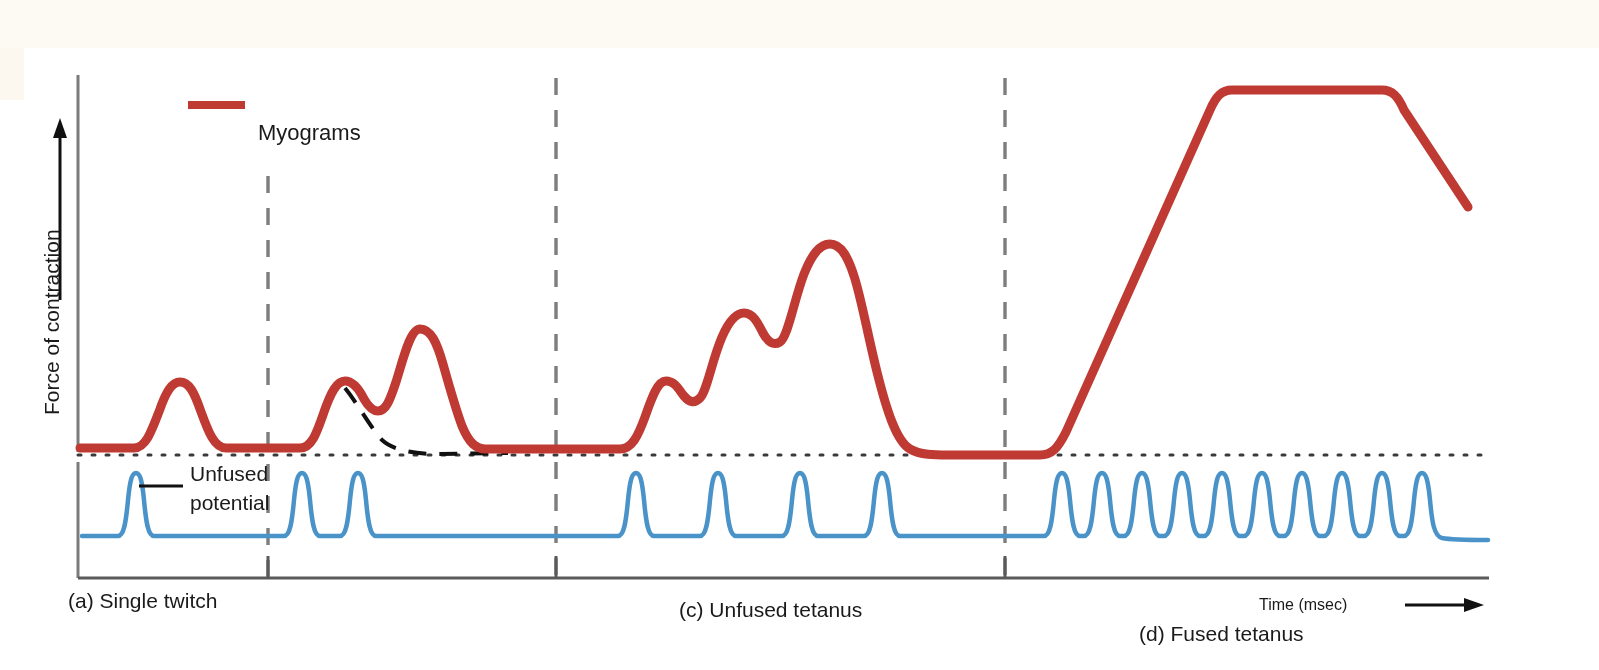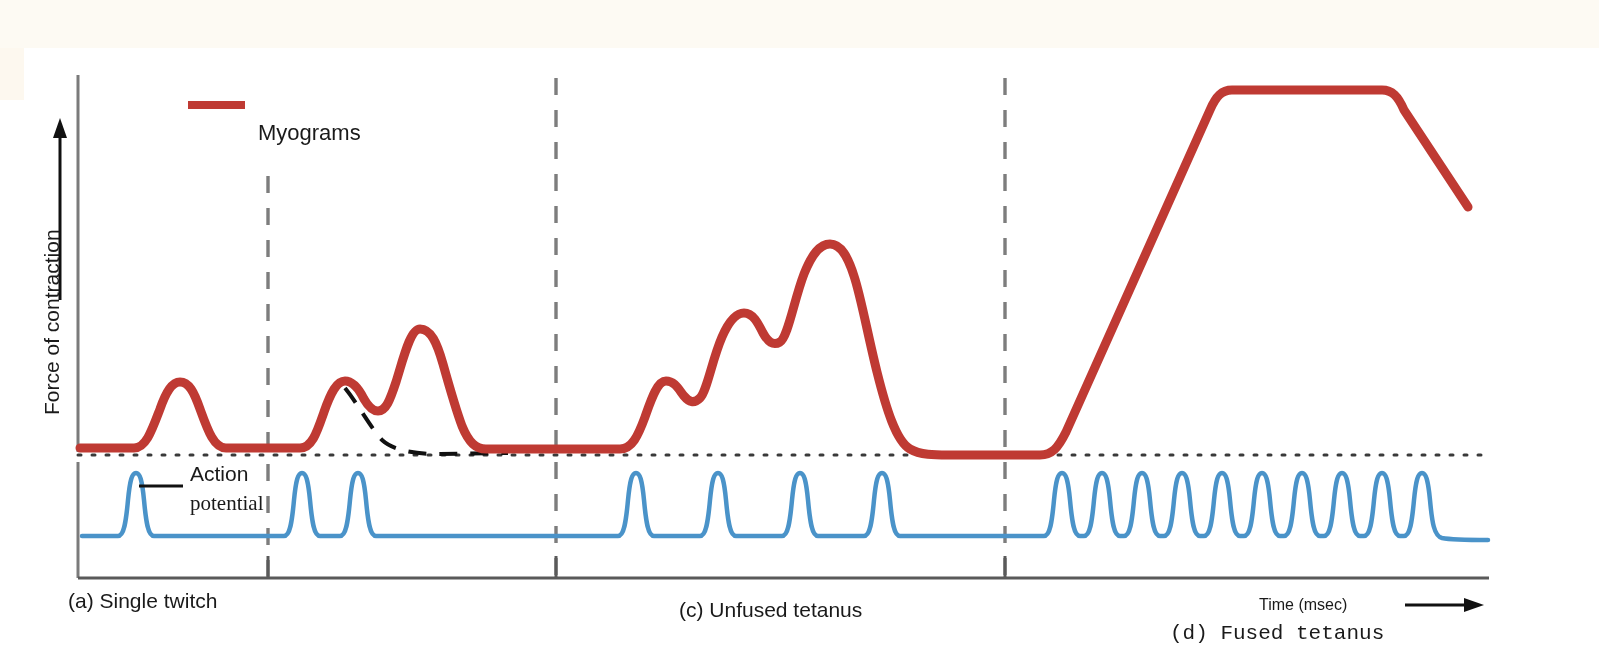--- a/index.html
+++ b/index.html
@@ -226,22 +226,22 @@
 
     <line x1="268" y1="556" x2="268" y2="578" stroke="#5a5a5a" stroke-width="3"></line>
     <line x1="556" y1="556" x2="556" y2="578" stroke="#5a5a5a" stroke-width="3"></line>
     <line x1="1005" y1="556" x2="1005" y2="578" stroke="#5a5a5a" stroke-width="3"></line>
   </svg>
 
   <div class="lbl lbl-legend" style="left:258px; top:92px;margin-top:28px;">Myograms</div>
 
   <div class="yaxis-label" style="left:40px; top:415px;">Force of contraction</div>
 
-  <div class="lbl lbl-ap" style="left:190px; top:461px;">Action</div>
-  <div class="lbl lbl-ap" style="left:190px; top:490px;font-family:Liberation Serif, serif;">potential</div>
+  <div class="lbl lbl-ap" style="left:190px; top:461px;">Unfused</div>
+  <div class="lbl lbl-ap" style="left:190px; top:490px;">potential</div>
 
   <div class="lbl lbl-time" style="left:1259px; top:592px;">Time (msec)</div>
 
   <div class="lbl lbl-panel" style="left:68px; top:588px;">(a) Single twitch</div>
   <div class="lbl lbl-panel" style="left:671px; top:597px;margin-left:8px;">(c) Unfused tetanus</div>
-  <div class="lbl lbl-panel" style="left:1170px; top:621px;font-family:Liberation Mono, monospace;">(d) Fused tetanus</div>
+  <div class="lbl lbl-panel" style="left:1139px; top:621px;">(d) Fused tetanus</div>
 
 </div>
 
 </body></html>

